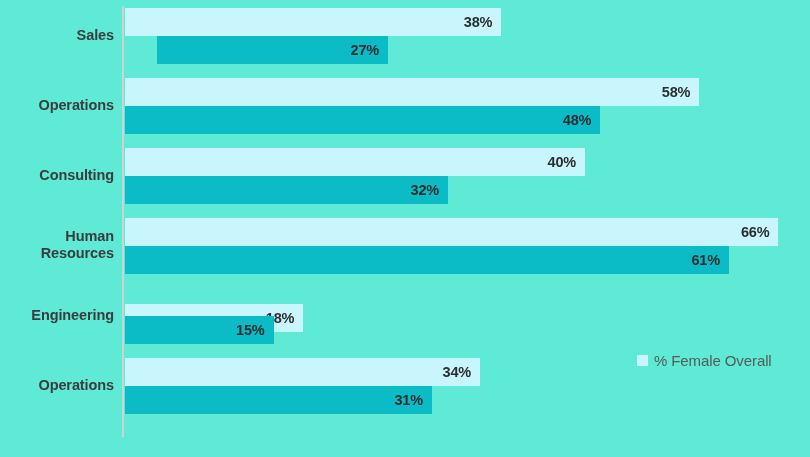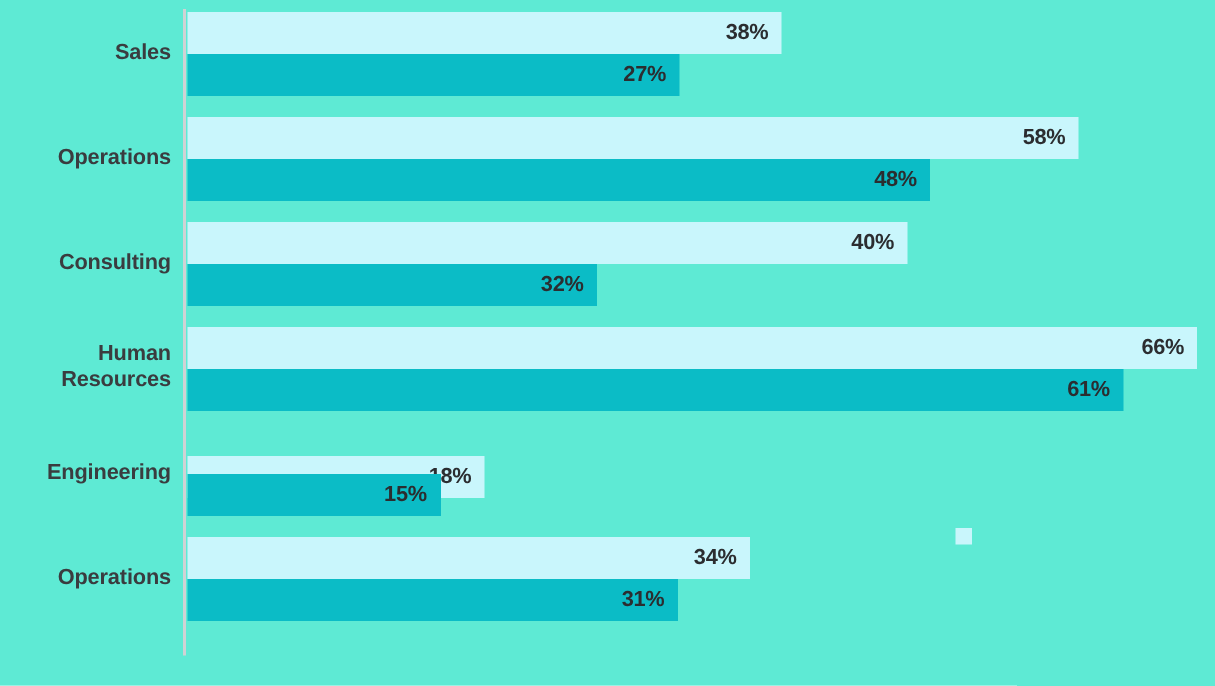--- a/index.html
+++ b/index.html
@@ -53,21 +53,20 @@
     color: #3a3c3f;
     line-height: 17px;
     letter-spacing: -0.1px;
   }
 
   .bar-row {
     position: absolute;
     left: 125px;
     height: 28px;
     display: block;
-    padding-left: 20px;
   }
   .bar {
     position: absolute;
     left: 0;
     top: 0;
     height: 28px;
     box-sizing: border-box;
   }
   .bar.overall { background: #c9f6fc; }
   .bar.leaders { background: #0bbcc6; }
@@ -119,21 +118,21 @@
 
   <div class="plot-area">
     <div class="axis-line"></div>
     <div id="bars-container">
         <div class="bar-group" style="top: 8px; height: 56px;">
           <div class="cat-label" style="top: 19px;">Sales</div>
           <div class="bar-row" style="top: 0px; width: 376.2px;">
             <div class="bar overall" style="width: 100%;"></div>
             <span class="bar-value">38%</span>
           </div>
-          <div class="bar-row" style="top: 28px; width: 308px;">
+          <div class="bar-row" style="top: 28px; width: 231px; margin-left: 32px;">
             <div class="bar leaders" style="width: 100%;"></div>
             <span class="bar-value">27%</span>
           </div>
         </div>
         <div class="bar-group" style="top: 78px; height: 56px;">
           <div class="cat-label" style="top: 19px;">Operations</div>
           <div class="bar-row" style="top: 0px; width: 574.2px;">
             <div class="bar overall" style="width: 100%;"></div>
             <span class="bar-value">58%</span>
           </div>
@@ -141,21 +140,21 @@
             <div class="bar leaders" style="width: 100%;"></div>
             <span class="bar-value">48%</span>
           </div>
         </div>
         <div class="bar-group" style="top: 148px; height: 56px;">
           <div class="cat-label" style="top: 19px;">Consulting</div>
           <div class="bar-row" style="top: 0px; width: 460px;">
             <div class="bar overall" style="width: 100%;"></div>
             <span class="bar-value">40%</span>
           </div>
-          <div class="bar-row" style="top: 28px; width: 253px; border-radius: 11px;">
+          <div class="bar-row" style="top: 28px; width: 323px; border-radius: 11px;">
             <div class="bar leaders" style="width: 100%;"></div>
             <span class="bar-value">32%</span>
           </div>
         </div>
         <div class="bar-group" style="top: 218px; height: 56px;">
           <div class="cat-label" style="top: 10px;">Human Resources</div>
           <div class="bar-row" style="top: 0px; width: 653.4px;">
             <div class="bar overall" style="width: 100%;"></div>
             <span class="bar-value">66%</span>
           </div>
@@ -185,16 +184,17 @@
             <div class="bar leaders" style="width: 100%;"></div>
             <span class="bar-value">31%</span>
           </div>
         </div>
       </div>
   </div>
 
   <div class="legend">
     <div class="legend-item">
       <span class="legend-swatch overall"></span>
+      <span class="legend-label">% Female Overall</span>
     </div>
   </div>
 
 </div>
 
 </body></html>

